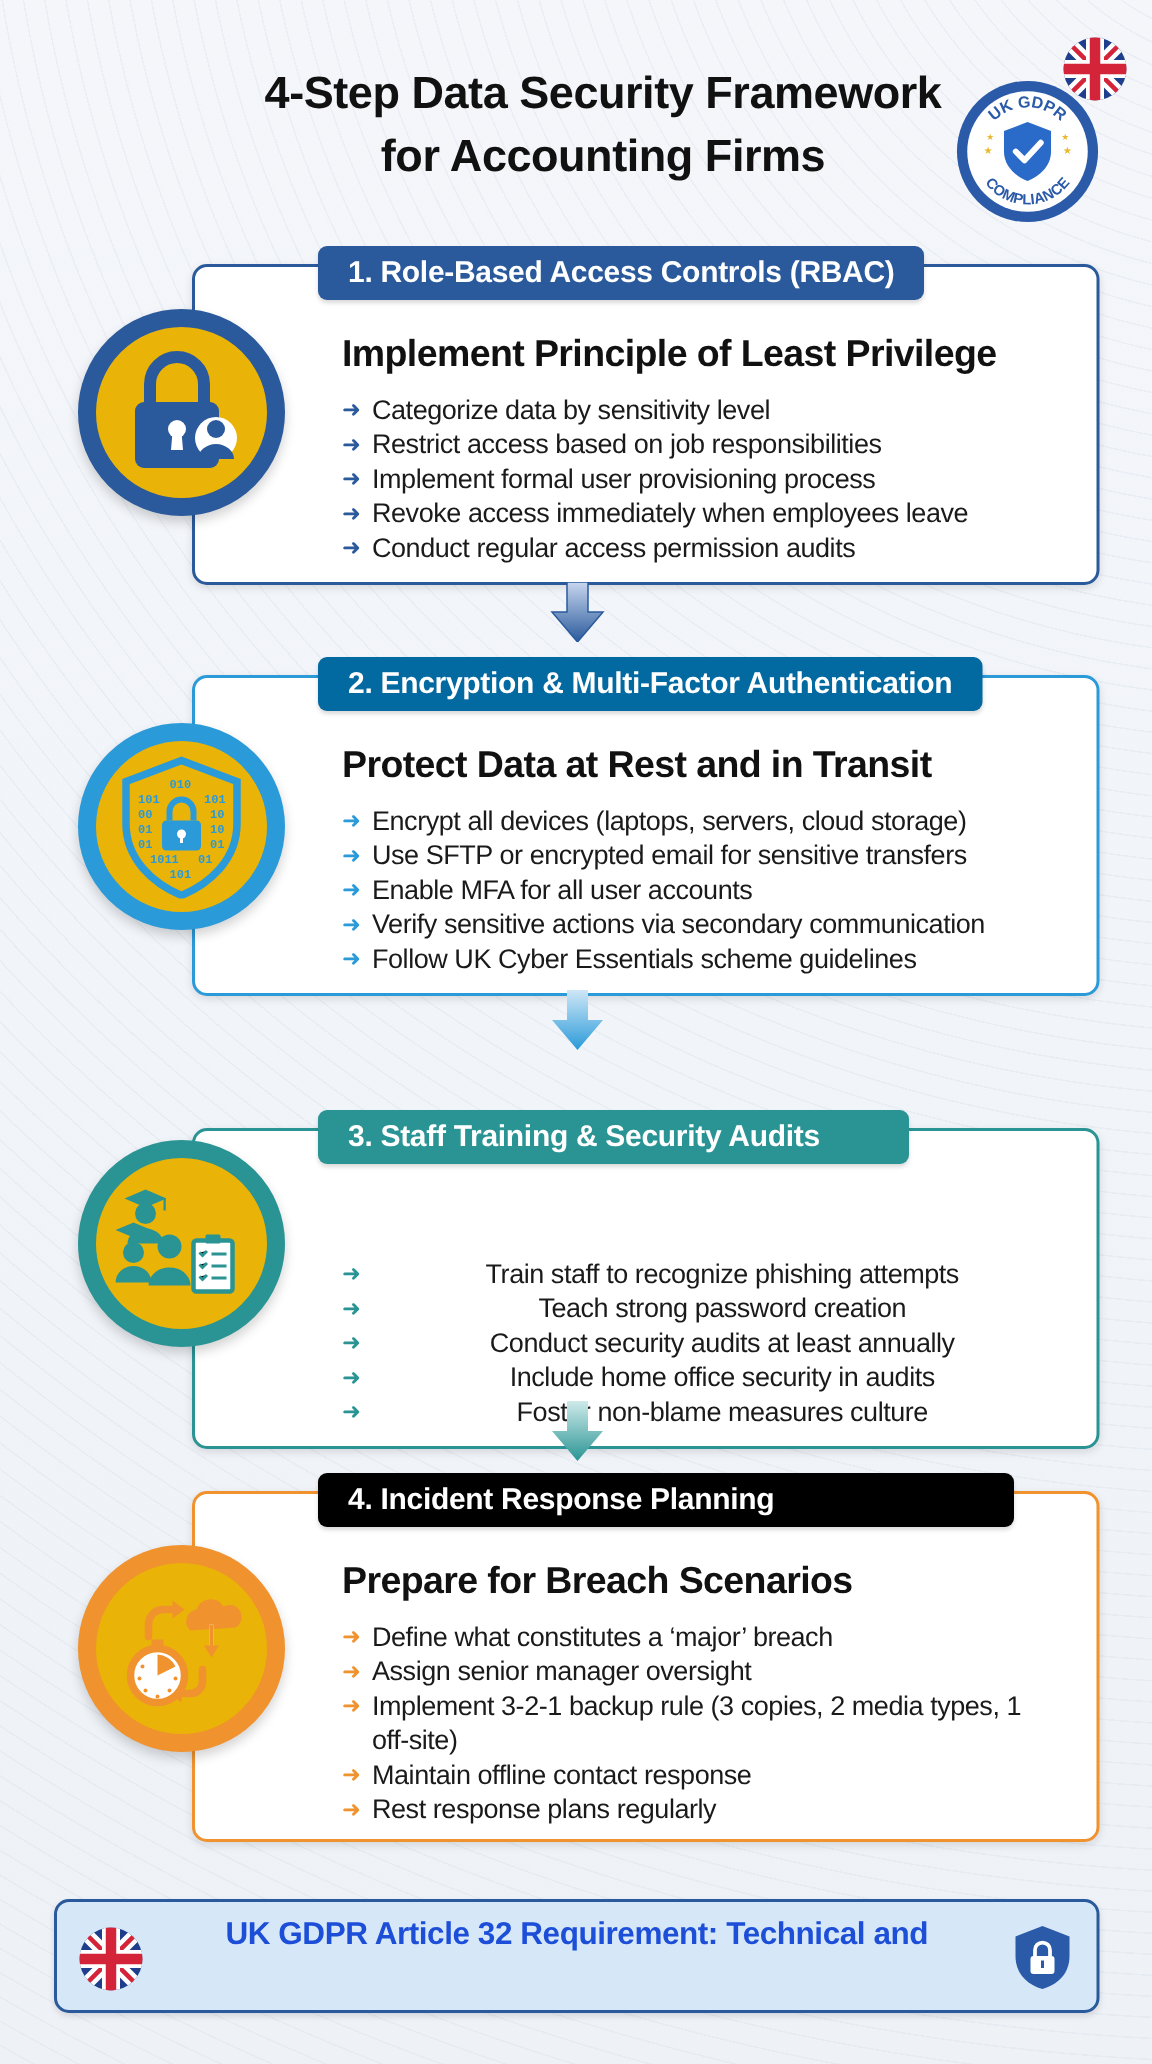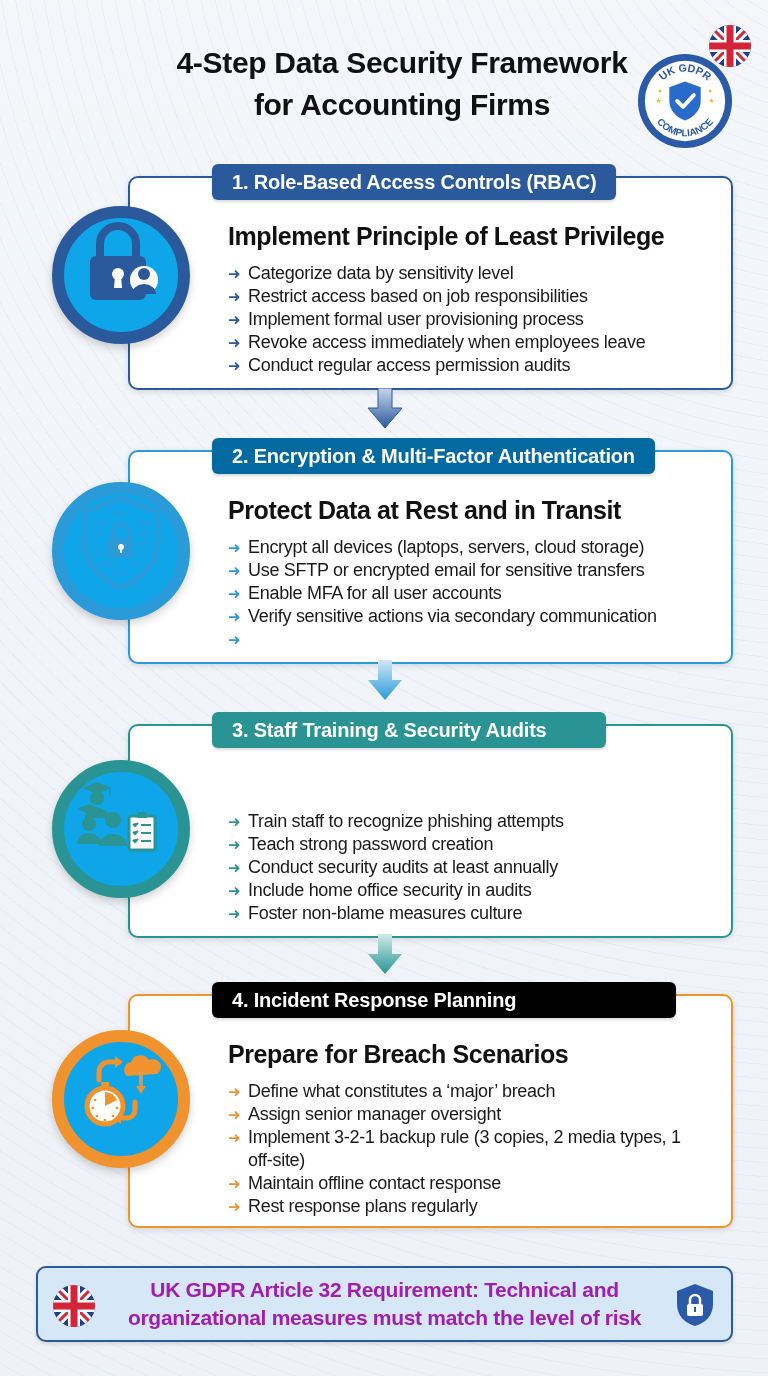--- a/index.html
+++ b/index.html
@@ -65,40 +65,40 @@
   }
   .card-list li .arrow {
     position: absolute; left: 0; top: 0;
     font-size: 15px; font-weight: 700;
   }
 
   .icon-circle {
     position: absolute; left: 52px;
     width: 138px; height: 138px; border-radius: 50%;
     border: 12px solid;
-    background: #0ea5e9;
+    background: #eab308;
     box-shadow: 0 4px 8px rgba(0,0,0,0.18);
-    display: flex; align-items: flex-start; justify-content: center;
+    display: flex; align-items: center; justify-content: center;
   }
 
   .down-arrow {
     position: absolute; left: 366px; width: 38px; height: 40px;
   }
 
   .footer {
     position: absolute; left: 36px; top: 1266px; width: 697px; height: 76px;
     background: #d6e8f8;
     border: 2px solid #2a5a9c;
     border-radius: 10px;
     box-shadow: 0 2px 4px rgba(0,0,0,0.12);
   }
   .footer-text {
     position: absolute; left: 70px; right: 70px; top: 8px;
     text-align: center; font-size: 21px; font-weight: 700; line-height: 28px;
-    color: #a21caf; letter-spacing: -0.3px;
+    color: #1d4ed8; letter-spacing: -0.3px;
   }
   .footer-flag { position: absolute; left: 14px; top: 16px; width: 44px; height: 44px; }
   .footer-shield { position: absolute; right: 16px; top: 14px; width: 40px; height: 46px; }
 </style>
 </head>
 <body>
 
 <div class="bg-lines"></div>
 
 <div class="title">
@@ -175,21 +175,21 @@
 </svg>
 
 <div class="card" style="top:450px;height:214px;border-color:#2a9ad9;">
   <div class="card-tab" style="background:#0369a1;">2. Encryption &amp; Multi-Factor Authentication</div>
   <div class="card-heading">Protect Data at Rest and in Transit</div>
   <ul class="card-list">
     <li><span class="arrow" style="color:#2a9ad9">➜</span><span>Encrypt all devices (laptops, servers, cloud storage)</span></li>
     <li><span class="arrow" style="color:#2a9ad9">➜</span><span>Use SFTP or encrypted email for sensitive transfers</span></li>
     <li><span class="arrow" style="color:#2a9ad9">➜</span><span>Enable MFA for all user accounts</span></li>
     <li><span class="arrow" style="color:#2a9ad9">➜</span><span>Verify sensitive actions via secondary communication</span></li>
-    <li><span class="arrow" style="color:#2a9ad9">➜</span></li>
+    <li><span class="arrow" style="color:#2a9ad9">➜</span><span>Follow UK Cyber Essentials scheme guidelines</span></li>
   </ul>
 </div>
 <div class="icon-circle" style="top:482px;border-color:#2a9ad9;">
   <svg width="90" height="96" viewBox="0 0 90 96">
     <path d="M45 4 L82 18 V46 C82 70 64 86 45 94 C26 86 8 70 8 46 V18 Z" fill="none" stroke="#2a9ad9" stroke-width="5"></path>
     <g font-family="Liberation Mono, monospace" font-size="8" fill="#2a9ad9" font-weight="700">
       <text x="37" y="22">010</text>
       <text x="16" y="32">101</text>
       <text x="60" y="32">101</text>
       <text x="16" y="42">00</text>
@@ -212,21 +212,21 @@
 <svg class="down-arrow" style="top:660px;" viewBox="0 0 38 40">
   <defs>
       <linearGradient id="ga2" x1="0" y1="0" x2="0" y2="1">
         <stop offset="0" stop-color="#cfe7f7"></stop>
         <stop offset="1" stop-color="#2a9ad9"></stop>
       </linearGradient>
     </defs>
   <path d="M12 0 H26 V20 H36 L19 40 L2 20 H12 Z" fill="url(#ga2)"></path>
 </svg>
 
-<div class="card" style="top:724px;height:214px;border-color:#2a9494;">
+<div class="card" style="top:752px;height:214px;border-color:#2a9494;text-align:center;">
   <div class="card-tab" style="background:#2a9494;width:394px;">3. Staff Training &amp; Security Audits</div>
   <ul class="card-list">
     <li><span class="arrow" style="color:#2a9494">➜</span><span>Train staff to recognize phishing attempts</span></li>
     <li><span class="arrow" style="color:#2a9494">➜</span><span>Teach strong password creation</span></li>
     <li><span class="arrow" style="color:#2a9494">➜</span><span>Conduct security audits at least annually</span></li>
     <li><span class="arrow" style="color:#2a9494">➜</span><span>Include home office security in audits</span></li>
     <li><span class="arrow" style="color:#2a9494">➜</span><span>Foster non-blame measures culture</span></li>
   </ul>
 </div>
 <div class="icon-circle" style="top:760px;border-color:#2a9494;">
@@ -309,21 +309,20 @@
     <g clip-path="url(#fc2)">
       <rect width="44" height="44" fill="#1f3f8c"></rect>
       <path d="M0 0 L44 44 M44 0 L0 44" stroke="#fff" stroke-width="9"></path>
       <path d="M0 0 L44 44 M44 0 L0 44" stroke="#d4243a" stroke-width="3"></path>
       <path d="M22 0 V44 M0 22 H44" stroke="#fff" stroke-width="12"></path>
       <path d="M22 0 V44 M0 22 H44" stroke="#d4243a" stroke-width="7"></path>
     </g>
   </svg>
   <div class="footer-text">
     <div>UK GDPR Article 32 Requirement: Technical and</div>
-    <div>organizational measures must match the level of risk</div>
   </div>
   <svg class="footer-shield" viewBox="0 0 40 46">
     <path d="M20 2 L38 9 V22 C38 34 30 41 20 44 C10 41 2 34 2 22 V9 Z" fill="#2a5aa8"></path>
     <path d="M15 22 V18 A5 5 0 0 1 25 18 V22" stroke="#fff" stroke-width="2.5" fill="none"></path>
     <rect x="12" y="22" width="16" height="12" rx="2" fill="#fff"></rect>
     <rect x="19" y="25" width="2" height="5" fill="#2a5aa8"></rect>
   </svg>
 </div>
 
 </body></html>

